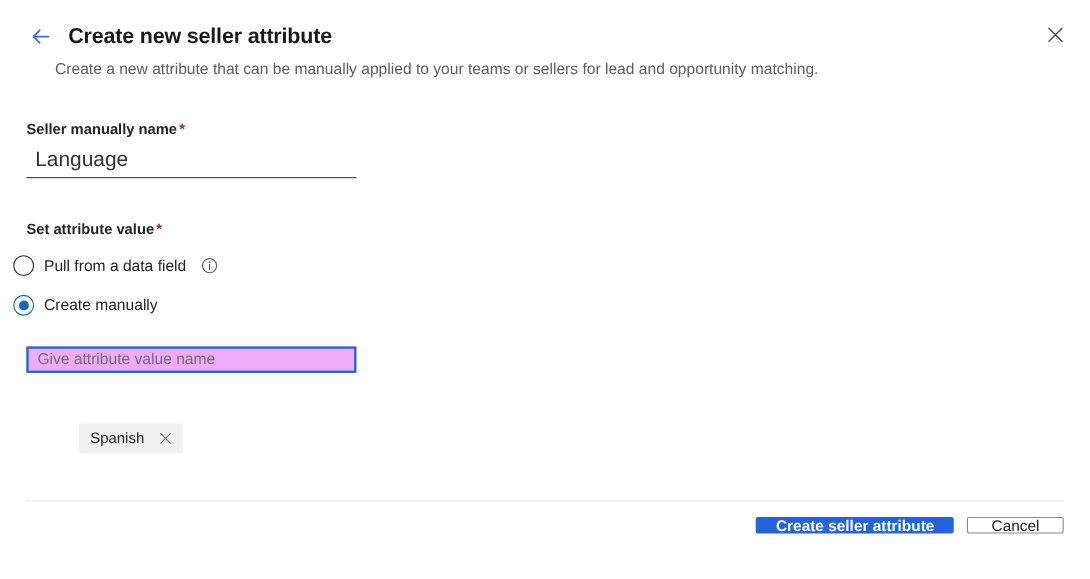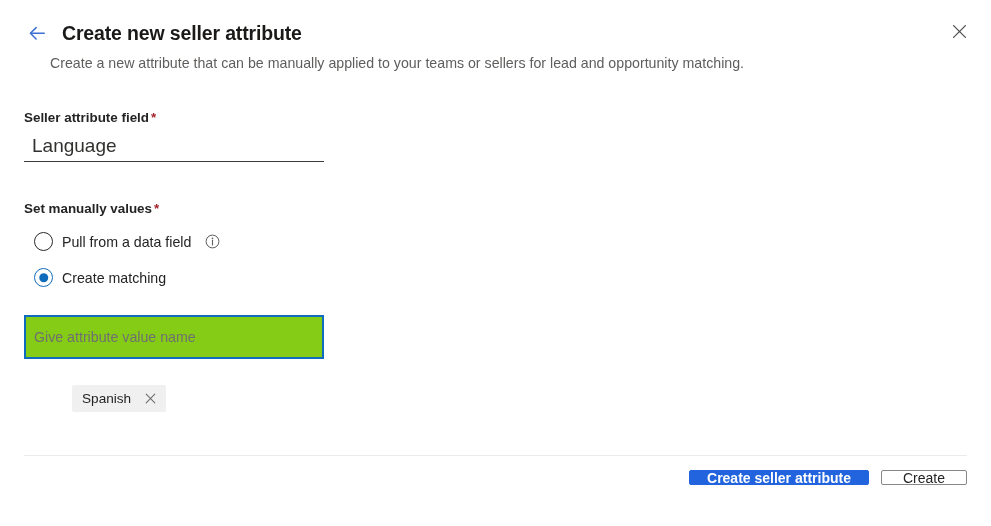--- a/index.html
+++ b/index.html
@@ -108,21 +108,21 @@
     font-family: "Liberation Sans", sans-serif;
     font-size: 19px;
     color: #323130;
     padding: 0 0 4px 8px;
     outline: none;
   }
 
   
   .radio-row {
     position: absolute;
-    left: 34px;
+    left: 12px;
     display: flex;
     align-items: center;
     gap: 9px;
     cursor: pointer;
   }
   .radio-pull    { top: 232px; }
   .radio-manual  { top: 268px; }
 
   .radio-mark {
     width: 19px;
@@ -162,24 +162,24 @@
     align-items: center;
     cursor: pointer;
   }
 
   
   .value-input {
     position: absolute;
     top: 315px;
     left: 24px;
     width: 300px;
-    height: 44px;
+    height: 24px;
     box-sizing: border-box;
     border: 2px solid #0f6cbd;
-    background: #84cc16;
+    background: #f0abfc;
     font-family: "Liberation Sans", sans-serif;
     font-size: 14.2px;
     color: #323130;
     padding: 0 8px;
     outline: none;
   }
   .value-input::placeholder {
     color: #707070;
     opacity: 1;
   }
@@ -282,57 +282,57 @@
 
   <div class="subtitle">Create a new attribute that can be manually applied to your teams or sellers for lead and opportunity matching.</div>
 
   <button class="close-btn">
     <svg width="15" height="15" viewBox="0 0 15 15">
       <path d="M1.6 1.6 L13.4 13.4 M13.4 1.6 L1.6 13.4" stroke="#4f4f4f" stroke-width="1.3" stroke-linecap="round"></path>
     </svg>
   </button>
 
   <div class="field-label label-name">
-    <span>Seller attribute field</span><span class="req">*</span>
+    <span>Seller manually name</span><span class="req">*</span>
   </div>
   <input class="underline-input" type="text" value="Language" style="">
 
   <div class="field-label label-values">
-    <span>Set manually values</span><span class="req">*</span>
+    <span>Set attribute value</span><span class="req">*</span>
   </div>
 
   <div class="radio-row radio-pull">
     <span class="radio-mark"></span>
     <span class="radio-label">Pull from a data field</span>
     <span class="info-icon">
       <svg width="15" height="15" viewBox="0 0 15 15">
         <circle cx="7.5" cy="7.5" r="6.4" fill="none" stroke="#605e5c" stroke-width="1"></circle>
         <circle cx="7.5" cy="4.3" r="0.85" fill="#605e5c"></circle>
         <path d="M7.5 6.4 L7.5 11.0" stroke="#605e5c" stroke-width="1.1" stroke-linecap="round"></path>
       </svg>
     </span>
   </div>
 
   <div class="radio-row radio-manual">
     <span class="radio-mark checked"></span>
-    <span class="radio-label">Create matching</span>
+    <span class="radio-label">Create manually</span>
   </div>
 
   <input class="value-input" type="text" autofocus="" placeholder="Give attribute value name" style="">
 
   <div class="tags">
     <div class="tag">
       <span class="tag-label">Spanish</span>
       <button class="tag-remove">
         <svg width="11" height="11" viewBox="0 0 11 11">
           <path d="M1.2 1.2 L9.8 9.8 M9.8 1.2 L1.2 9.8" stroke="#6e6e6e" stroke-width="1.1" stroke-linecap="round"></path>
         </svg>
       </button>
     </div>
   </div>
 
   <div class="divider"></div>
   <div class="footer">
     <button class="btn btn-primary">Create seller attribute</button>
-    <button class="btn btn-secondary">Create</button>
+    <button class="btn btn-secondary">Cancel</button>
   </div>
 
 </div>
 
 </body></html>

